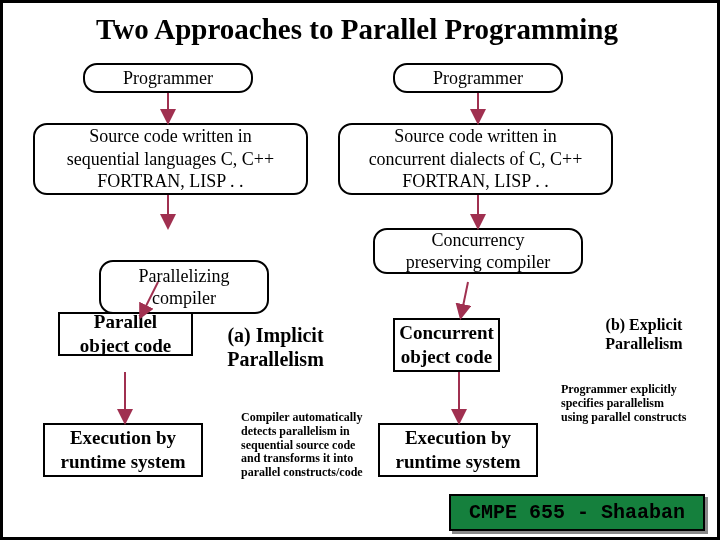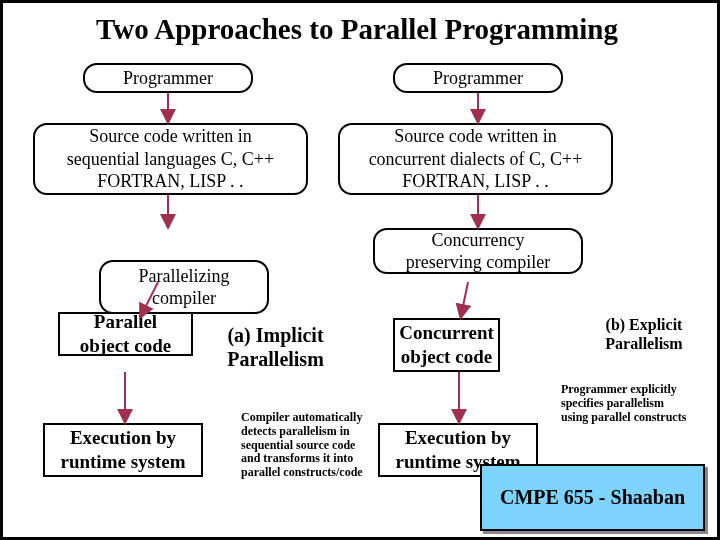--- a/index.html
+++ b/index.html
@@ -58,24 +58,25 @@
     font-size: 12px;
     line-height: 1.15;
     text-align: left;
   }
   .footer {
     position: absolute;
     right: 12px;
     bottom: 6px;
     border: 2px solid #000;
     box-shadow: 3px 3px 0 #888;
-    background: #7dd3fc;
+    background: #15803d;
     font-size: 20px;
     font-weight: bold;
-    padding: 20px 18px;
+    padding: 5px 18px;
+    font-family: Liberation Mono, monospace;
   }
   svg.arrows {
     position: absolute;
     left: 0; top: 0;
     width: 720px; height: 540px;
     pointer-events: none;
   }
   
   .arrow-stroke { stroke: #a03050; stroke-width: 2; fill: none; }
   .arrow-head { fill: #a03050; }

